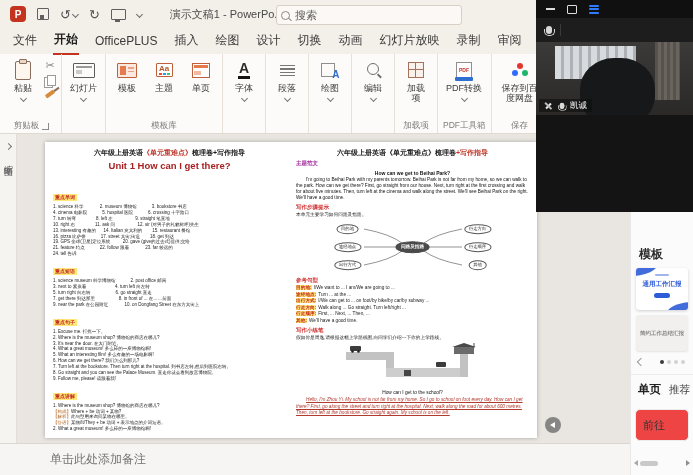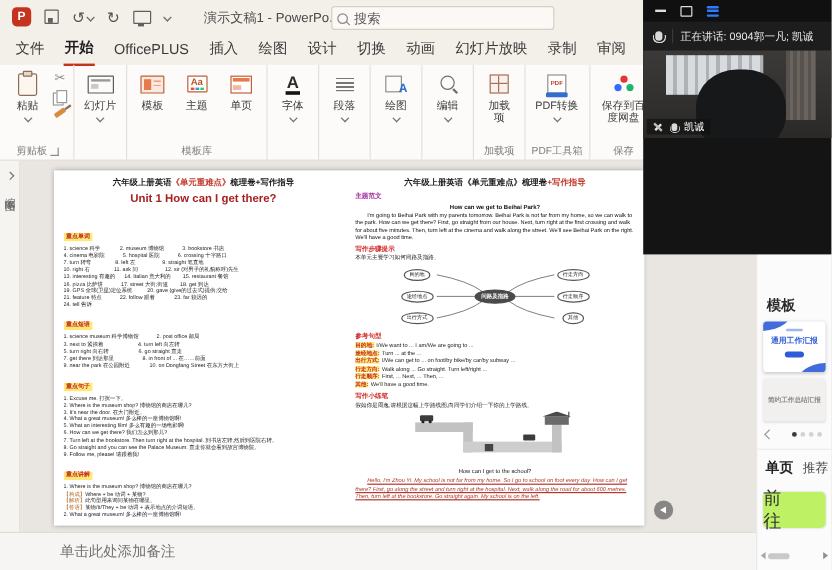--- a/index.html
+++ b/index.html
@@ -143,22 +143,22 @@
   .chl{width:5px;height:5px;border-left:1.3px solid #9a9a9a;border-bottom:1.3px solid #9a9a9a;
        transform:rotate(45deg)}
   .dots{display:flex;gap:3px;margin-left:auto;margin-right:1px}
   .dots span{width:4px;height:4px;border-radius:50%;background:#d2d2d2}
   .dots span:first-child{background:#3c3c3c}
   .pane-div{height:1px;background:#ececec;margin:9px 0 7px}
   .ptabs{display:flex;align-items:baseline;gap:8px;padding-left:7px;white-space:nowrap;overflow:hidden}
   .pt1{font-size:11.5px;font-weight:bold;color:#222}
   .pt2{font-size:10.5px;color:#444;position:relative}
   .pt2::after{content:'';position:absolute;left:1px;bottom:-3px;width:12px;height:2px;background:#e24343}
-  .gocard{margin:12px 4px 0;background:#bef264;border:1px solid #ececec;border-radius:5px;height:30px;
-          display:flex;align-items:center;justify-content:flex-end;padding-right:23px;font-size:15px;color:#333}
+  .gocard{margin:12px 4px 0;background:#ef4444;border:1px solid #ececec;border-radius:5px;height:30px;
+          display:flex;align-items:center;justify-content:flex-end;padding-right:23px;font-size:11px;color:#333}
   .hscroll{position:absolute;left:3px;right:3px;bottom:8px;height:8px;display:flex;align-items:center}
   .harrL{width:0;height:0;border-top:3px solid transparent;border-bottom:3px solid transparent;
          border-right:4px solid #a8a8a8}
   .harrR{width:0;height:0;border-top:3px solid transparent;border-bottom:3px solid transparent;
          border-left:4px solid #8f8f8f;margin-left:auto}
   .hthumb{width:18px;height:5px;border-radius:2.5px;background:#c9c9c9;margin-left:2px}
   
   .meet{position:absolute;left:536px;top:0;width:157px;height:212px;background:#141414;z-index:10}
   .mbar1{height:18px;display:flex;align-items:center;gap:12px;padding-left:10px;background:#101010}
   .i-min{width:9px;height:2px;background:#dcdcdc}
@@ -574,21 +574,20 @@
       <span class="i-max"></span>
       <span class="i-bluemenu">
           <span></span>
           <span></span>
           <span></span>
         </span>
     </div>
     <div class="mbar2">
       <span class="micw"></span>
       <span class="vdiv"></span>
-      <span>正在讲话: 0904郭一凡; 凯诚</span>
     </div>
     <div class="vid vid2">
       <div class="s2-bg"></div>
       <div class="s2-win"></div>
       <div class="s2-curtain"></div>
       <div class="s2-head"></div>
       <div class="vbadge">
         <span class="nm">
             <span class="slashico"></span>
             <span class="micw sm"></span>

